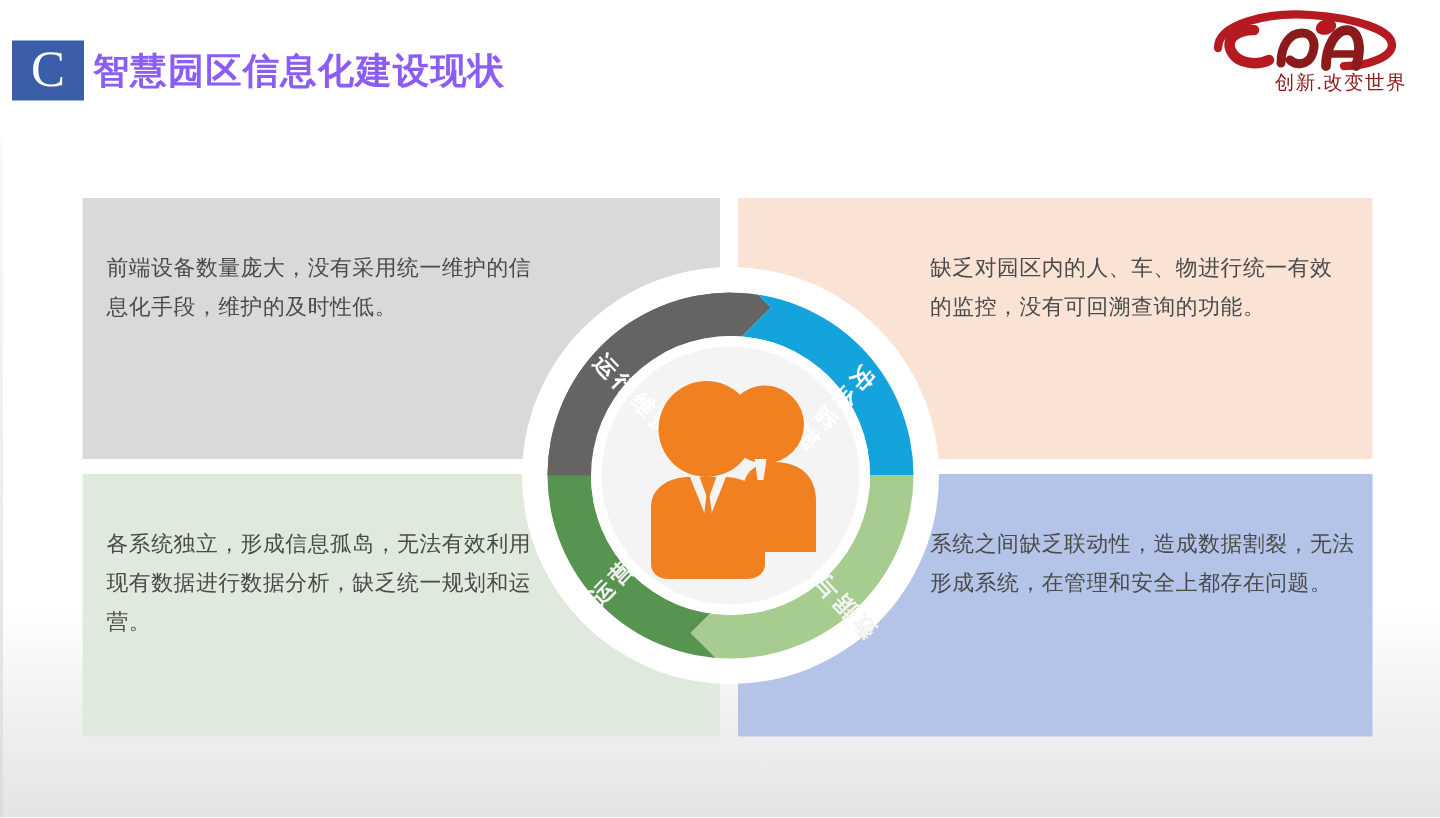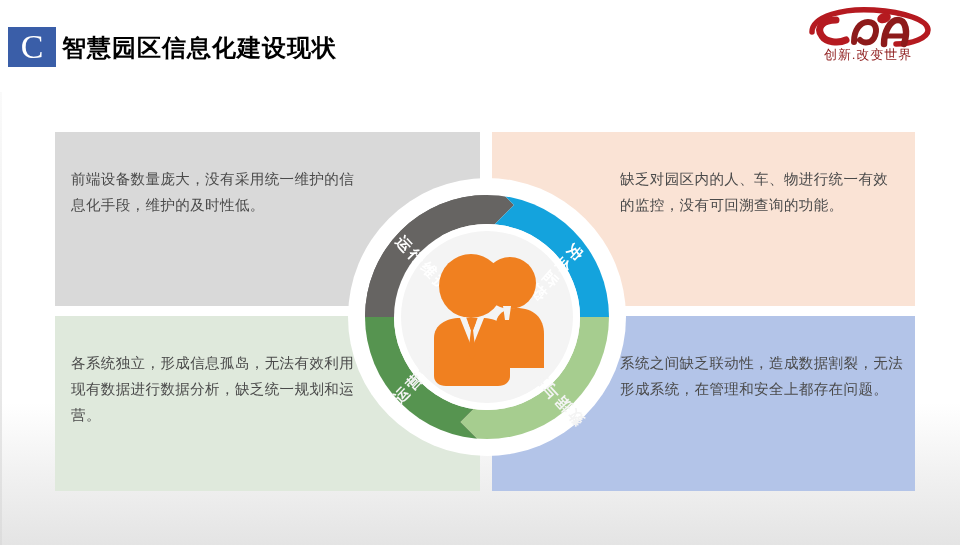--- a/index.html
+++ b/index.html
@@ -32,32 +32,32 @@
     background:#3a5ea8;
     display:flex;align-items:center;justify-content:center;
   }
   #badge span{
     color:#ffffff;font-size:34px;line-height:34px;font-weight:300;
     font-family:"Liberation Serif","DejaVu Serif",serif;
     letter-spacing:0px;
   }
   #page-title{
     position:absolute;left:62px;top:30px;
-    font-size:24px;font-weight:bold;color:#000000;
+    font-size:24px;font-weight:bold;color:#8b5cf6;
     letter-spacing:1px;line-height:36px;
     white-space:nowrap;
   }
   
   #logo{
     position:absolute;right:18px;top:6px;width:150px;height:62px;
   }
   #logo svg{display:block;}
   #logo-tagline{
     position:absolute;left:6px;top:40px;width:140px;
-    text-align:center;
+    text-align:right;
     font-size:13px;color:#8d1a1a;letter-spacing:1px;
     font-family:"Liberation Serif","DejaVu Serif",serif;
     white-space:nowrap;
   }
   
   .panel{
     position:absolute;
     box-sizing:border-box;
   }
   .panel .ptext{

